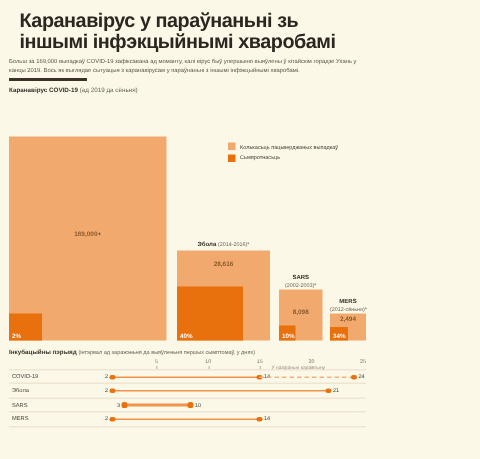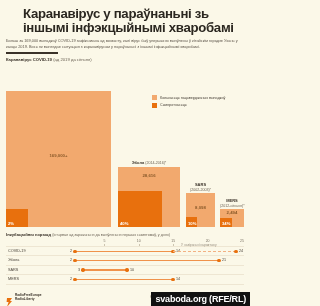--- a/index.html
+++ b/index.html
@@ -8,21 +8,21 @@
     background:#fbf8e8;
     font-family:"Liberation Sans",sans-serif;
     color:#3a3229;
     overflow:hidden;
     position:relative;
   }
   .page{width:250px;height:306px;position:relative;box-sizing:border-box;padding:6px 6px 0 6px;}
 
   .title{
     font-size:13.2px;line-height:13.6px;font-weight:bold;
-    letter-spacing:-0.3px;color:#2b2720;margin:1px 0 0 17px;
+    letter-spacing:-0.3px;color:#2b2720;margin:1px 0 0 7px;
   }
   .subtitle{
     font-size:3.9px;line-height:5.4px;color:#5c5449;
     margin:4px 0 0 0;max-width:238px;
   }
   .rule{width:52px;height:2px;background:#3a3229;margin:3px 0 0 0;}
 
   .chart-head{
     display:flex;justify-content:space-between;align-items:flex-start;
     margin:3px 0 0 0;
@@ -225,29 +225,14 @@
           <span class="line" style="left:69px;width:98px;"></span>
           <span class="dot" style="left:69px;"></span>
           <span class="dot" style="left:167px;"></span>
           <span class="val right" style="left:167px;">14</span>
         </div>
 
       </div>
     </div>
   </div>
 
-  <div class="footer">
-    <div class="logo">
-      <span class="logo-mark">
-        <svg width="7" height="9" viewBox="0 0 7 9">
-          <path d="M1 0 L6 0 L4 3 L6 3 L1 9 L2.6 4 L0.6 4 Z" fill="#e8700d"></path>
-        </svg>
-      </span>
-      <span class="logo-txt">
-        <span>RadioFreeEurope</span><br>
-        <span>RadioLiberty</span>
-      </span>
-    </div>
-    <div class="source">Крыніца: СААЗ, ЦКЗ</div>
-    <div class="wm">svaboda.org (RFE/RL)</div>
-  </div>
 
 </div>
 
 </body></html>

